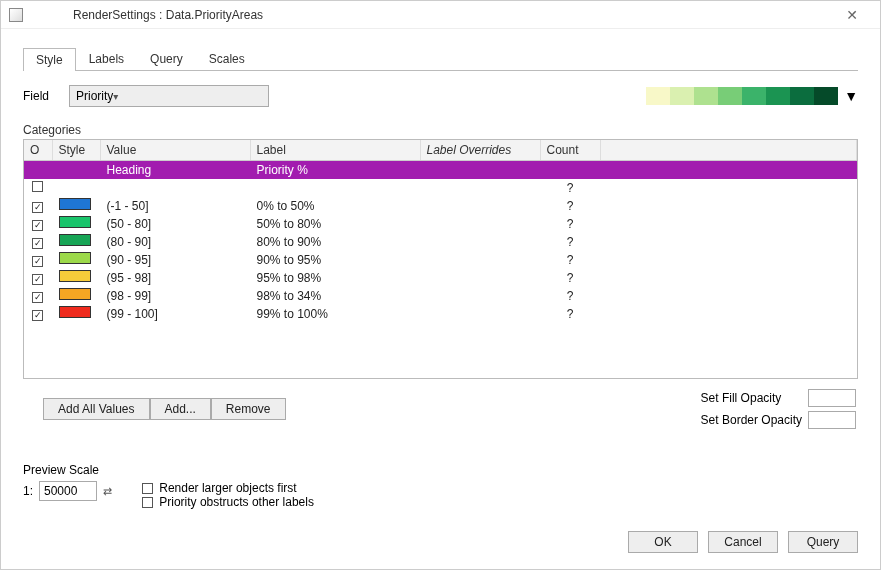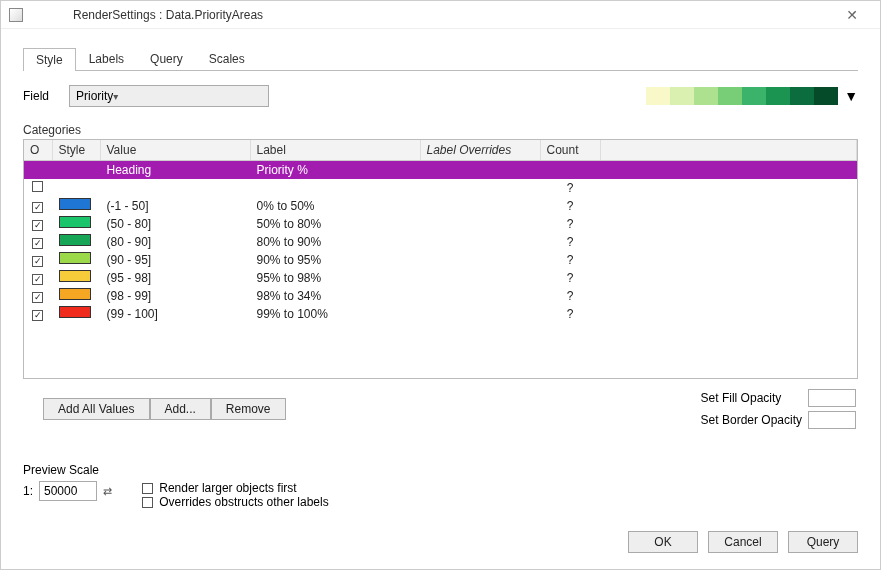--- a/index.html
+++ b/index.html
@@ -218,21 +218,21 @@
           <span class="swap-ic">⇄</span>
         </div>
       </div>
       <div class="checks">
         <div class="ck">
           <span class="box"></span>
           <span>Render larger objects first</span>
         </div>
         <div class="ck">
           <span class="box"></span>
-          <span>Overrides obstructs other labels</span>
+          <span>Priority obstructs other labels</span>
         </div>
       </div>
     </div>
 
     <div class="dlg-buttons">
       <div class="btn">OK</div>
       <div class="btn">Cancel</div>
       <div class="btn">Query</div>
     </div>
 

